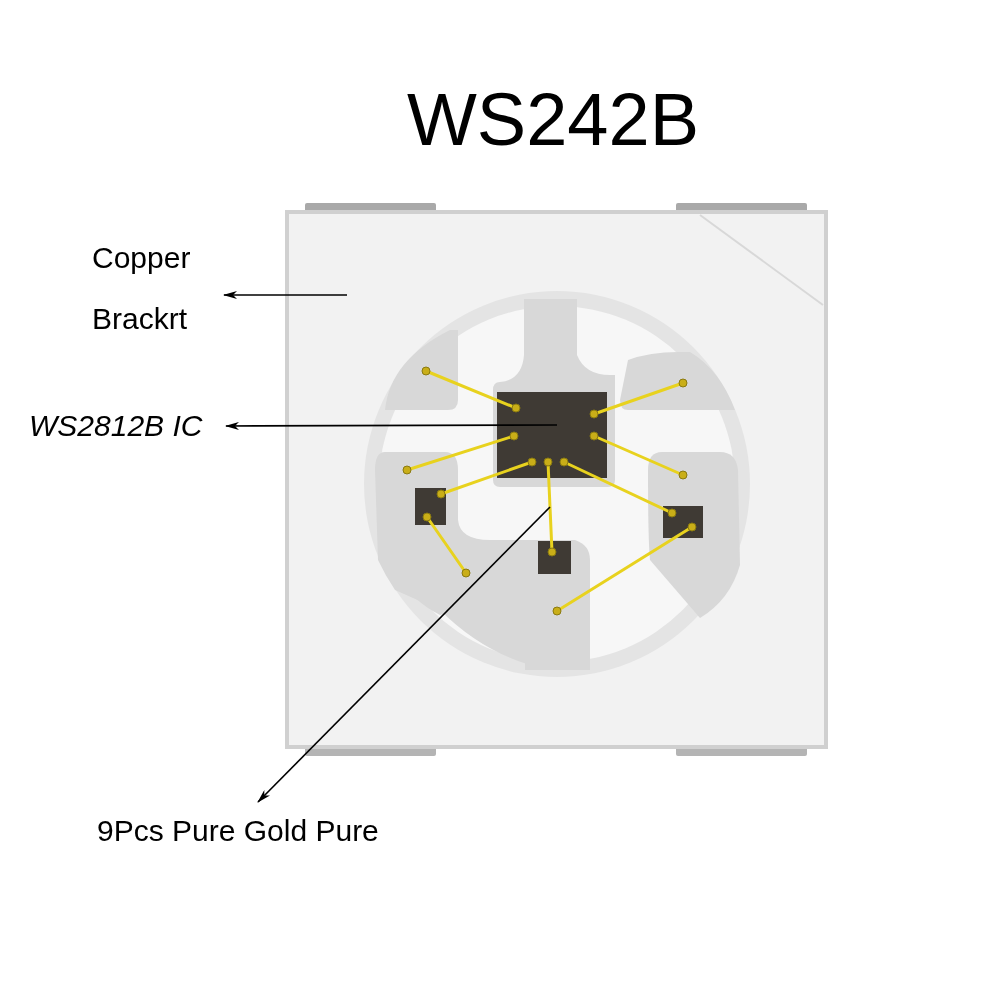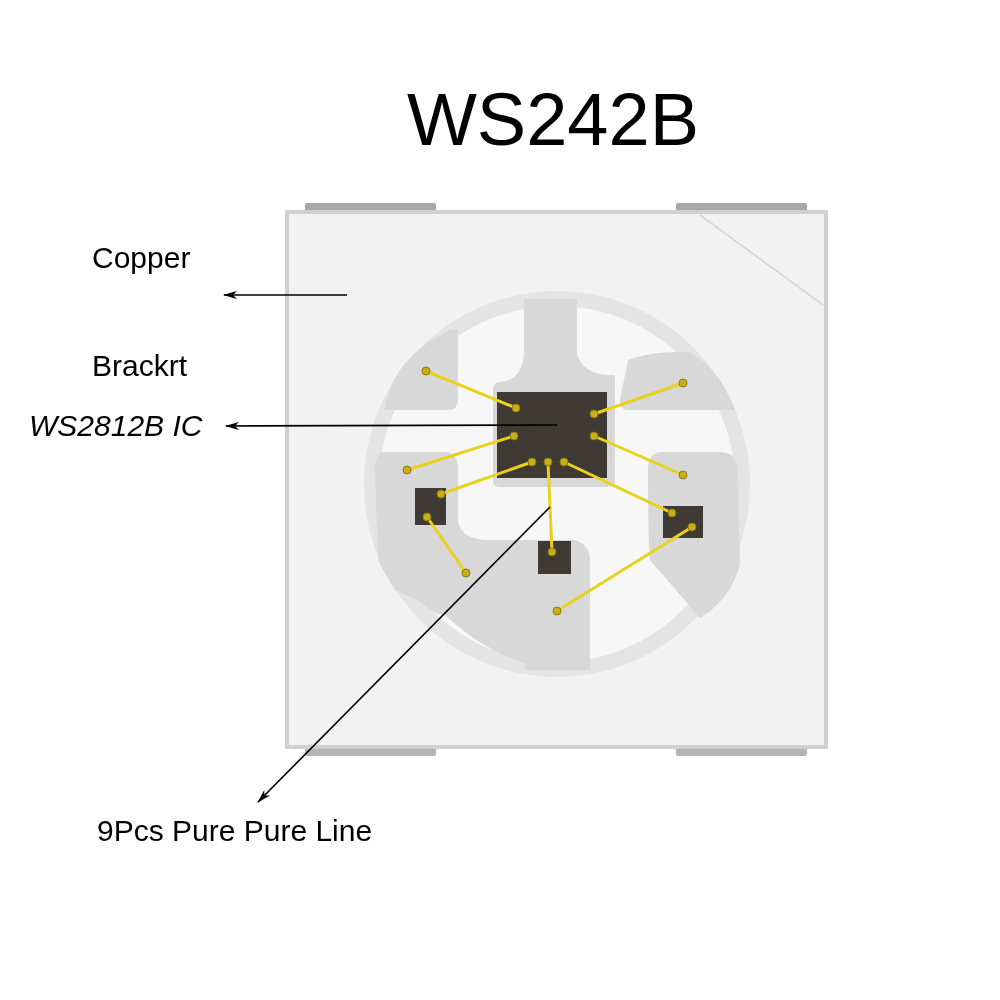--- a/index.html
+++ b/index.html
@@ -91,15 +91,15 @@
     </marker>
   </defs>
   <g stroke="#000" stroke-width="1.6" fill="none">
     <line x1="347" y1="295" x2="224" y2="295" marker-end="url(#arrow)"></line>
     <line x1="557" y1="425" x2="226" y2="426" marker-end="url(#arrow)"></line>
     <line x1="550" y1="507" x2="258" y2="802" marker-end="url(#arrow)"></line>
   </g>
 </svg>
 
 <div class="label" style="left:92px; top:241px;">Copper</div>
-<div class="label" style="left:92px; top:302px;margin-top:47px;">Brackrt</div>
+<div class="label" style="left:92px; top:302px;">Brackrt</div>
 <div class="label" style="left:29px; top:409px;font-style:italic;">WS2812B IC</div>
-<div class="label" style="left:97px; top:814px;">9Pcs Pure Pure Line</div>
+<div class="label" style="left:97px; top:814px;">9Pcs Pure Gold Pure</div>
 
 </body></html>

